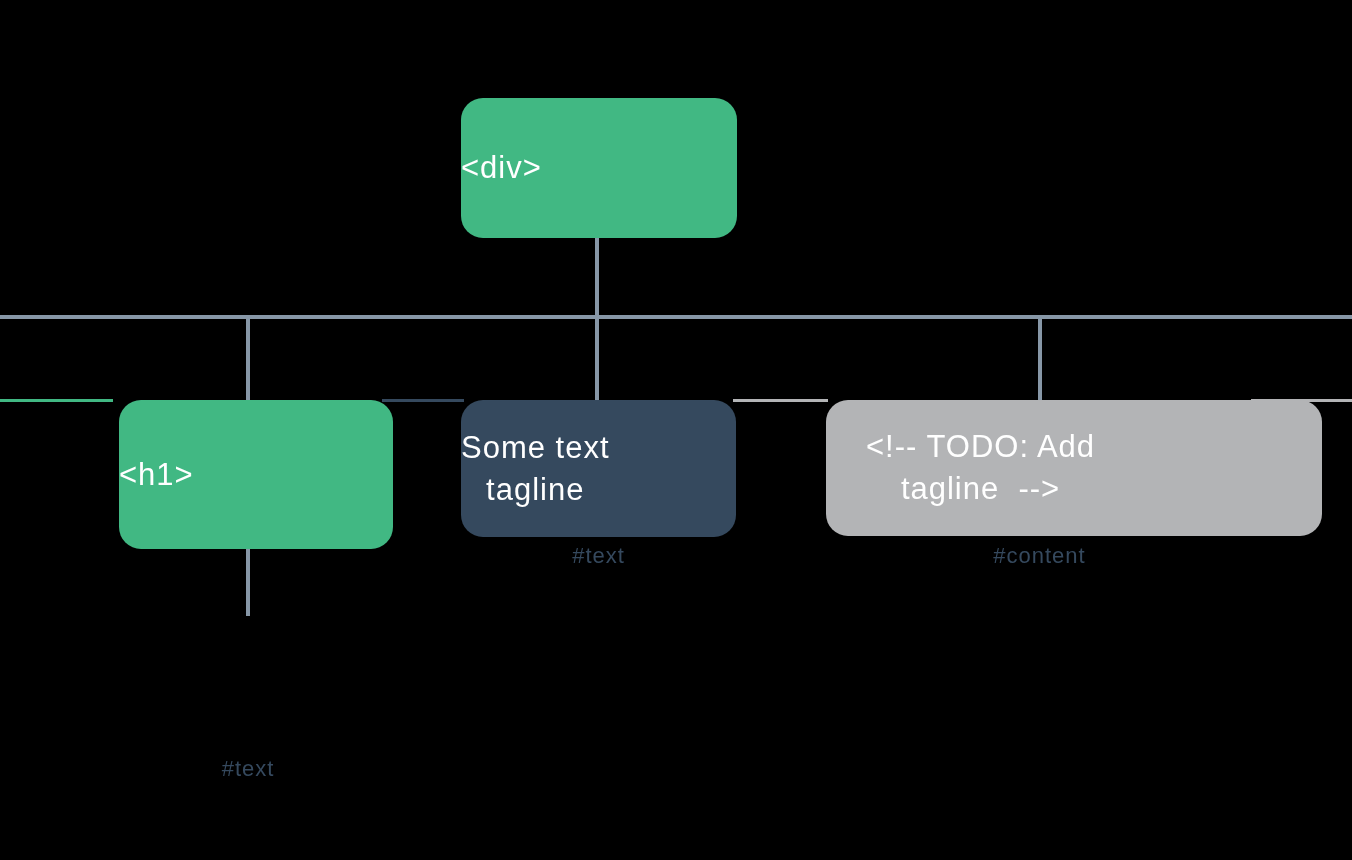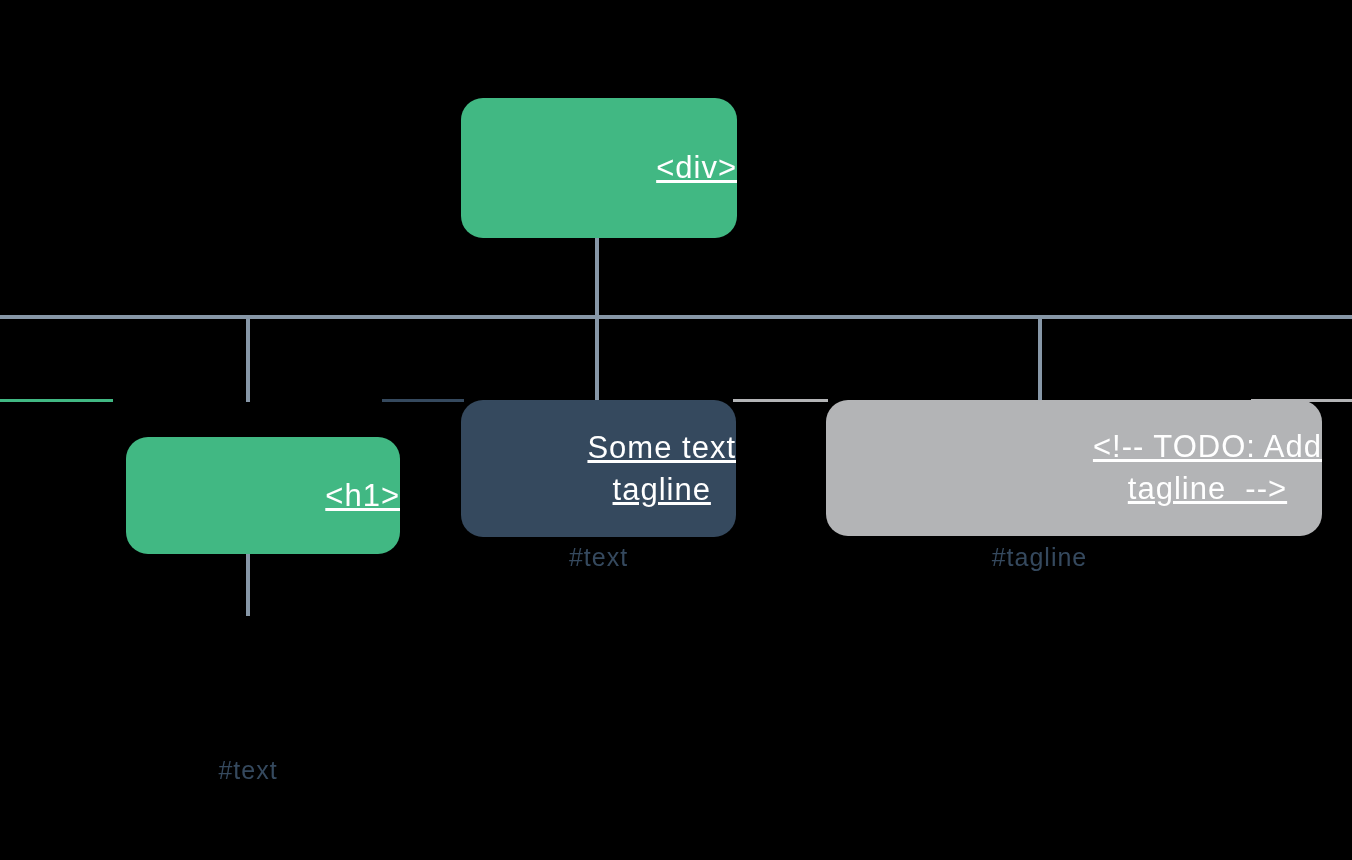--- a/index.html
+++ b/index.html
@@ -29,38 +29,37 @@
   }
   .seg.green { background: var(--green, #41b883); }
   .seg.navy  { background: var(--navy, #35495e); }
   .seg.gray  { background: var(--gray, #b3b4b6); }
   
   .node {
     position: absolute;
     border-radius: 22px;
     display: flex;
     align-items: center;
-    justify-content: flex-end;
+    justify-content: flex-start;
     text-align: center;
     color: var(--nodetext, #ffffff);
     font-size: 31px;
     font-weight: 500;
     letter-spacing: 1px;
     line-height: 1.35;
     white-space: pre-wrap;
-    text-decoration: underline;
   }
   .node.green { background: var(--green, #41b883); }
   .node.navy  { background: var(--navy, #35495e); }
   .node.gray  { background: var(--gray, #b3b4b6); }
   
   .annotation {
     position: absolute;
     color: var(--navy, #35495e);
-    font-size: 25px;
+    font-size: 22px;
     font-weight: 500;
     letter-spacing: 1px;
     text-align: center;
   }
 </style>
 </head>
 <body>
 
 <div class="canvas">
 
@@ -76,33 +75,33 @@
   <div class="seg navy" style="left:382px; top:399px; width:82px;"></div>
   <div class="seg gray" style="left:733px; top:399px; width:95px;"></div>
   <div class="seg gray" style="left:1251px; top:399px; width:101px;"></div>
 
   <div class="line v" style="left:246px; top:537px; height:79px;"></div>
 
   <div class="node green" style="left:461px; top:98px; width:276px; height:140px;">
     <span>&lt;div&gt;</span>
   </div>
 
-  <div class="node green" style="left:126px; top:400px; width:274px; height:117px;margin-top:37px;">
+  <div class="node green" style="left:119px; top:400px; width:274px; height:149px;">
     <span>&lt;h1&gt;</span>
   </div>
 
   <div class="node navy" style="left:461px; top:400px; width:275px; height:137px;">
     <span>Some text
 tagline</span>
   </div>
 
   <div class="node gray" style="left:826px; top:400px; width:456px; height:136px;padding-left:40px;">
     <span>&lt;!-- TODO: Add
 tagline  --&gt;</span>
   </div>
 
   <div class="annotation" style="left:461px; top:543px; width:275px;">#text</div>
-  <div class="annotation" style="left:826px; top:543px; width:427px;">#tagline</div>
+  <div class="annotation" style="left:826px; top:543px; width:427px;">#content</div>
 
 
   <div class="annotation" style="left:112px; top:756px; width:272px;">#text</div>
 
 </div>
 
 </body></html>

